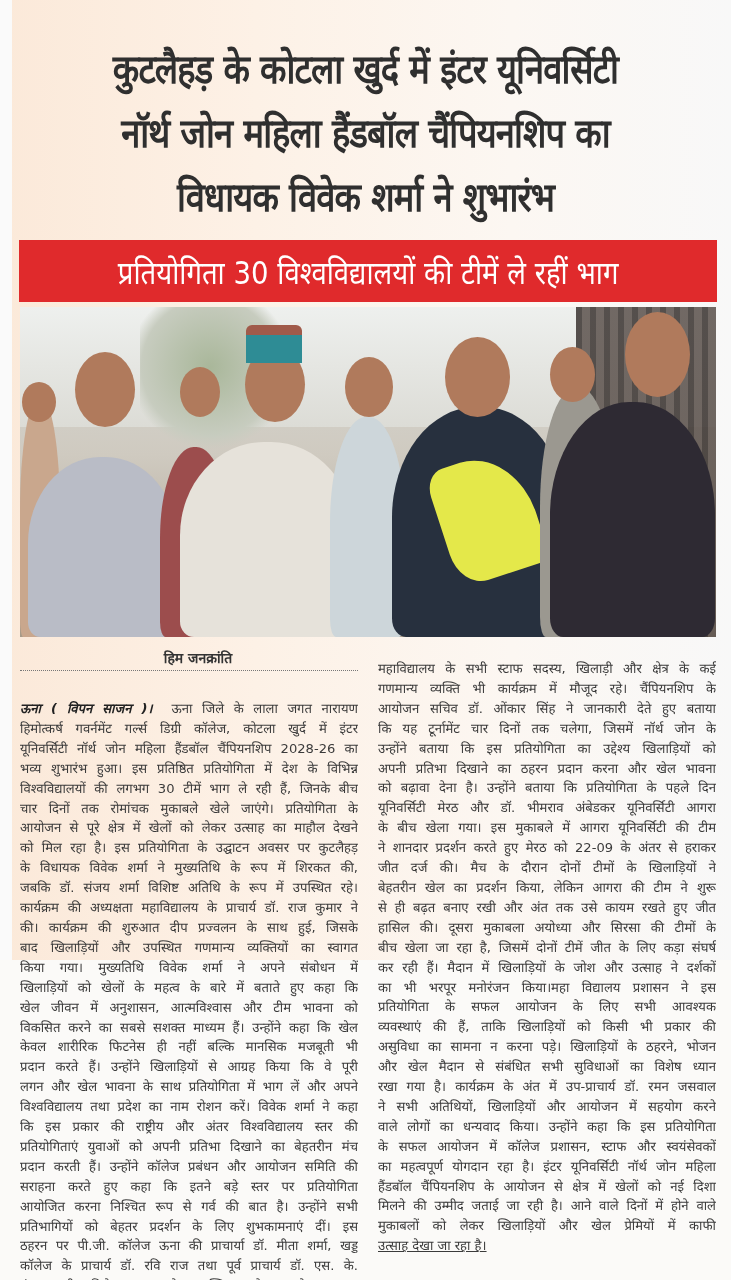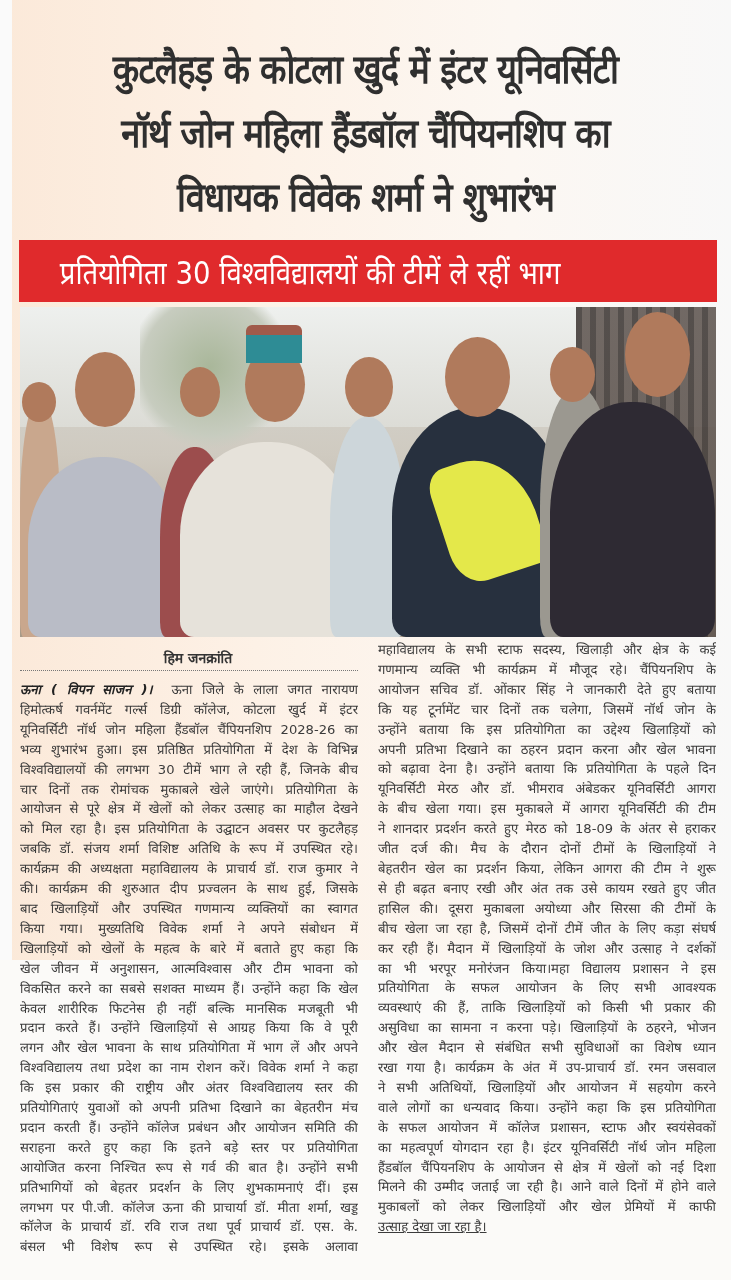--- a/index.html
+++ b/index.html
@@ -24,21 +24,21 @@
     font-weight: bold;
     font-size: 40px; line-height: 64px;
     color: #2f2f2f;
     letter-spacing: -1px;
     transform: scaleX(0.86); transform-origin: center top;
   }
   .headline .line { display: block; white-space: nowrap; }
   .subhead {
     position: absolute; left: 19px; top: 240px; width: 698px; height: 62px;
     background: #e02a2c;
-    display: flex; align-items: center; justify-content: flex-start;
+    display: flex; align-items: center; justify-content: center;
   }
   .subhead span {
     color: #fff; font-size: 32px; white-space: nowrap;
     font-family: "DejaVu Sans", sans-serif;
     transform: scaleX(0.86); display: inline-block;
   }
   .photo {
     position: absolute; left: 20px; top: 307px; width: 696px; height: 330px;
     overflow: hidden;
     background: linear-gradient(180deg, #d8dad6 0%, #cfcac0 45%, #a69a88 100%);
@@ -55,20 +55,21 @@
     background: #e4e84a; transform: rotate(-18deg); border-radius: 20% 60% 10% 30%; }
   .byline {
     position: absolute; left: 29px; top: 648px; width: 338px; text-align: center;
     font-size: 14px; font-weight: bold; color: #333;
   }
   .byline-rule { position: absolute; left: 20px; top: 670px; width: 338px;
     border-top: 1px dotted #777; }
   .col {
     position: absolute; font-size: 13.1px; line-height: 19.9px; color: #3b3b3b;
     text-align: justify;
+    margin-top: 19px;
   }
   .col-left { left: 20px; top: 680px; width: 338px; }
   .col-right { left: 378px; top: 640px; width: 338px; }
   .col .line { display: block; white-space: nowrap; text-align-last: justify; text-align: justify; overflow: hidden; }
   .col .line.last { text-align-last: left; text-decoration: underline; }
   .dateline { font-weight: bold; color: #222; font-style: italic; }
 </style>
 </head>
 <body>
 
@@ -114,54 +115,55 @@
 
   <div class="col col-left">
     <span class="line"><span class="dateline">ऊना ( विपन साजन )।</span>&nbsp;&nbsp;<span>ऊना जिले के लाला जगत नारायण</span></span>
     <span class="line">हिमोत्कर्ष गवर्नमेंट गर्ल्स डिग्री कॉलेज, कोटला खुर्द में इंटर</span>
     <span class="line">यूनिवर्सिटी नॉर्थ जोन महिला हैंडबॉल चैंपियनशिप 2028-26 का</span>
     <span class="line">भव्य शुभारंभ हुआ। इस प्रतिष्ठित प्रतियोगिता में देश के विभिन्न</span>
     <span class="line">विश्वविद्यालयों की लगभग 30 टीमें भाग ले रही हैं, जिनके बीच</span>
     <span class="line">चार दिनों तक रोमांचक मुकाबले खेले जाएंगे। प्रतियोगिता के</span>
     <span class="line">आयोजन से पूरे क्षेत्र में खेलों को लेकर उत्साह का माहौल देखने</span>
     <span class="line">को मिल रहा है। इस प्रतियोगिता के उद्घाटन अवसर पर कुटलैहड़</span>
+    <span class="line">के विधायक विवेक शर्मा ने मुख्यतिथि के रूप में शिरकत की,</span>
     <span class="line">जबकि डॉ. संजय शर्मा विशिष्ट अतिथि के रूप में उपस्थित रहे।</span>
     <span class="line">कार्यक्रम की अध्यक्षता महाविद्यालय के प्राचार्य डॉ. राज कुमार ने</span>
     <span class="line">की। कार्यक्रम की शुरुआत दीप प्रज्वलन के साथ हुई, जिसके</span>
     <span class="line">बाद खिलाड़ियों और उपस्थित गणमान्य व्यक्तियों का स्वागत</span>
     <span class="line">किया गया। मुख्यतिथि विवेक शर्मा ने अपने संबोधन में</span>
     <span class="line">खिलाड़ियों को खेलों के महत्व के बारे में बताते हुए कहा कि</span>
     <span class="line">खेल जीवन में अनुशासन, आत्मविश्वास और टीम भावना को</span>
     <span class="line">विकसित करने का सबसे सशक्त माध्यम हैं। उन्होंने कहा कि खेल</span>
     <span class="line">केवल शारीरिक फिटनेस ही नहीं बल्कि मानसिक मजबूती भी</span>
     <span class="line">प्रदान करते हैं। उन्होंने खिलाड़ियों से आग्रह किया कि वे पूरी</span>
     <span class="line">लगन और खेल भावना के साथ प्रतियोगिता में भाग लें और अपने</span>
     <span class="line">विश्वविद्यालय तथा प्रदेश का नाम रोशन करें। विवेक शर्मा ने कहा</span>
     <span class="line">कि इस प्रकार की राष्ट्रीय और अंतर विश्वविद्यालय स्तर की</span>
     <span class="line">प्रतियोगिताएं युवाओं को अपनी प्रतिभा दिखाने का बेहतरीन मंच</span>
     <span class="line">प्रदान करती हैं। उन्होंने कॉलेज प्रबंधन और आयोजन समिति की</span>
     <span class="line">सराहना करते हुए कहा कि इतने बड़े स्तर पर प्रतियोगिता</span>
     <span class="line">आयोजित करना निश्चित रूप से गर्व की बात है। उन्होंने सभी</span>
     <span class="line">प्रतिभागियों को बेहतर प्रदर्शन के लिए शुभकामनाएं दीं। इस</span>
-    <span class="line">लगभग पर पी.जी. कॉलेज ऊना की प्राचार्या डॉ. मीता शर्मा, खड्ड</span>
+    <span class="line">ठहरन पर पी.जी. कॉलेज ऊना की प्राचार्या डॉ. मीता शर्मा, खड्ड</span>
     <span class="line">कॉलेज के प्राचार्य डॉ. रवि राज तथा पूर्व प्राचार्य डॉ. एस. के.</span>
     <span class="line">बंसल भी विशेष रूप से उपस्थित रहे। इसके अलावा</span>
   </div>
 
   <div class="col col-right">
     <span class="line">महाविद्यालय के सभी स्टाफ सदस्य, खिलाड़ी और क्षेत्र के कई</span>
     <span class="line">गणमान्य व्यक्ति भी कार्यक्रम में मौजूद रहे। चैंपियनशिप के</span>
     <span class="line">आयोजन सचिव डॉ. ओंकार सिंह ने जानकारी देते हुए बताया</span>
     <span class="line">कि यह टूर्नामेंट चार दिनों तक चलेगा, जिसमें नॉर्थ जोन के</span>
     <span class="line">उन्होंने बताया कि इस प्रतियोगिता का उद्देश्य खिलाड़ियों को</span>
     <span class="line">अपनी प्रतिभा दिखाने का ठहरन प्रदान करना और खेल भावना</span>
     <span class="line">को बढ़ावा देना है। उन्होंने बताया कि प्रतियोगिता के पहले दिन</span>
     <span class="line">यूनिवर्सिटी मेरठ और डॉ. भीमराव अंबेडकर यूनिवर्सिटी आगरा</span>
     <span class="line">के बीच खेला गया। इस मुकाबले में आगरा यूनिवर्सिटी की टीम</span>
-    <span class="line">ने शानदार प्रदर्शन करते हुए मेरठ को 18-09 के अंतर से हराकर</span>
+    <span class="line">ने शानदार प्रदर्शन करते हुए मेरठ को 22-09 के अंतर से हराकर</span>
     <span class="line">जीत दर्ज की। मैच के दौरान दोनों टीमों के खिलाड़ियों ने</span>
     <span class="line">बेहतरीन खेल का प्रदर्शन किया, लेकिन आगरा की टीम ने शुरू</span>
     <span class="line">से ही बढ़त बनाए रखी और अंत तक उसे कायम रखते हुए जीत</span>
     <span class="line">हासिल की। दूसरा मुकाबला अयोध्या और सिरसा की टीमों के</span>
     <span class="line">बीच खेला जा रहा है, जिसमें दोनों टीमें जीत के लिए कड़ा संघर्ष</span>
     <span class="line">कर रही हैं। मैदान में खिलाड़ियों के जोश और उत्साह ने दर्शकों</span>
     <span class="line">का भी भरपूर मनोरंजन किया।महा विद्यालय प्रशासन ने इस</span>
     <span class="line">प्रतियोगिता के सफल आयोजन के लिए सभी आवश्यक</span>
     <span class="line">व्यवस्थाएं की हैं, ताकि खिलाड़ियों को किसी भी प्रकार की</span>
     <span class="line">असुविधा का सामना न करना पड़े। खिलाड़ियों के ठहरने, भोजन</span>

